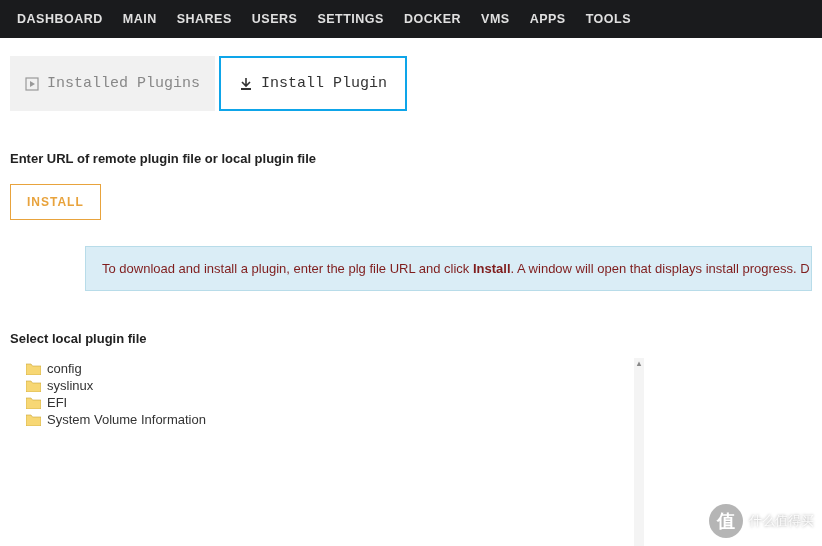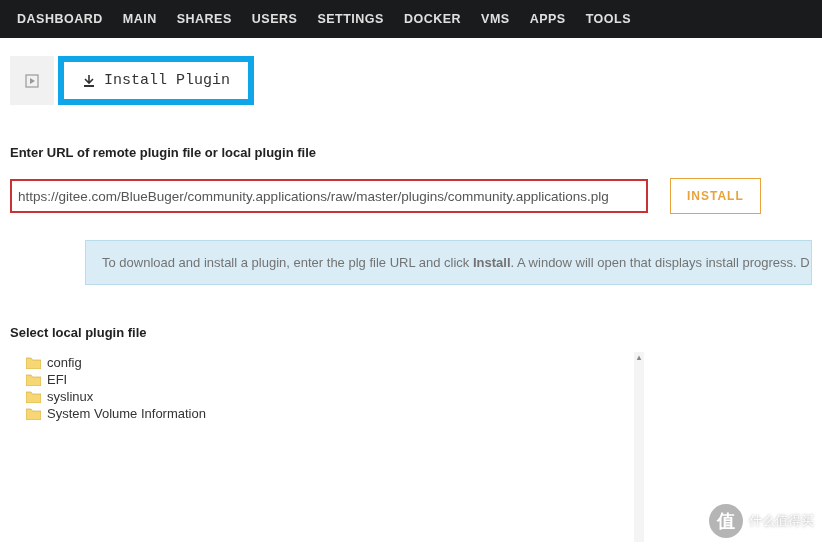--- a/index.html
+++ b/index.html
@@ -61,22 +61,22 @@
       border: 1px solid transparent;
       cursor: pointer;
     }
     .tab.inactive {
       background: #f1f1f1;
       color: #888;
     }
     .tab.active {
       background: #fff;
       color: #333;
-      border: 6px solid #0ea5e9;
-      padding: 10px 18px;
+      border: 2px solid #0ea5e9;
+      padding: 17px 18px;
     }
     .tab .icon { display: inline-flex; }
 
     
     .section-label {
       font-size: 13px;
       color: #222;
       font-weight: 600;
       margin-top: 40px;
     }
@@ -111,21 +111,21 @@
     }
 
     
     .info {
       margin-top: 26px;
       margin-left: 75px;
       background: #daedf6;
       border: 1px solid #b8dce9;
       padding: 14px 16px;
       font-size: 13px;
-      color: #737373;
+      color: #7f1d1d;
       white-space: nowrap;
       overflow: hidden;
     }
     .info b { font-weight: 700; }
 
     
     .filetree-wrap {
       margin-top: 10px;
       width: 624px;
       height: 200px;
@@ -202,36 +202,36 @@
 <div class="content">
 
   <div class="tabs">
     <div class="tab inactive">
       <span class="icon">
         <svg width="14" height="14" viewBox="0 0 14 14">
             <rect x="1" y="1" width="12" height="12" fill="none" stroke="#999" stroke-width="1.2"></rect>
             <polygon points="5,4 5,10 10,7" fill="#999"></polygon>
           </svg>
       </span>
+      <span>Installed Plugins</span>
     </div>
     <div class="tab active">
       <span class="icon">
         <svg width="14" height="14" viewBox="0 0 14 14">
             <path d="M7 1 L7 8 M3 5 L7 9 L11 5" stroke="#333" stroke-width="1.6" fill="none"></path>
             <rect x="2" y="11" width="10" height="2" fill="#333"></rect>
           </svg>
       </span>
       <span>Install Plugin</span>
     </div>
   </div>
 
   <div class="section-label">Enter URL of remote plugin file or local plugin file</div>
 
   <div class="url-row">
-    <input class="url-input" type="text" value="https://gitee.com/BlueBuger/community.applications/raw/master/plugins/community.applications.plg" style="">
     <button class="install-btn">INSTALL</button>
   </div>
 
   <div class="info">
     <span>To download and install a plugin, enter the plg file URL and click </span><b>Install</b><span>. A window will open that displays install progress. D</span>
   </div>
 
   <div class="section-label second">Select local plugin file</div>
 
   <div class="filetree-wrap">
@@ -243,29 +243,29 @@
             </svg>
         </span>
         <span>config</span>
       </div>
       <div class="file-row">
         <span class="folder-icon">
           <svg width="15" height="12" viewBox="0 0 15 12">
               <path d="M0 1 L5 1 L6.5 3 L15 3 L15 12 L0 12 Z" fill="#f7d774" stroke="#caa63a" stroke-width="0.6"></path>
             </svg>
         </span>
+        <span>syslinux</span>
+      </div>
+      <div class="file-row">
+        <span class="folder-icon">
+          <svg width="15" height="12" viewBox="0 0 15 12">
+              <path d="M0 1 L5 1 L6.5 3 L15 3 L15 12 L0 12 Z" fill="#f7d774" stroke="#caa63a" stroke-width="0.6"></path>
+            </svg>
+        </span>
         <span>EFI</span>
-      </div>
-      <div class="file-row">
-        <span class="folder-icon">
-          <svg width="15" height="12" viewBox="0 0 15 12">
-              <path d="M0 1 L5 1 L6.5 3 L15 3 L15 12 L0 12 Z" fill="#f7d774" stroke="#caa63a" stroke-width="0.6"></path>
-            </svg>
-        </span>
-        <span>syslinux</span>
       </div>
       <div class="file-row">
         <span class="folder-icon">
           <svg width="15" height="12" viewBox="0 0 15 12">
               <path d="M0 1 L5 1 L6.5 3 L15 3 L15 12 L0 12 Z" fill="#f7d774" stroke="#caa63a" stroke-width="0.6"></path>
             </svg>
         </span>
         <span>System Volume Information</span>
       </div>
     </div>

